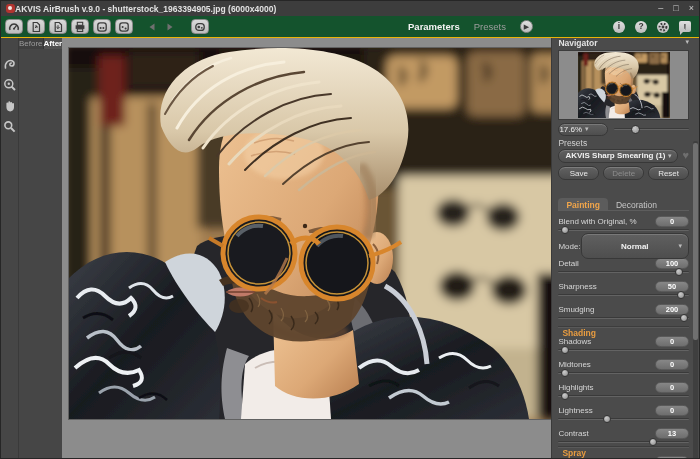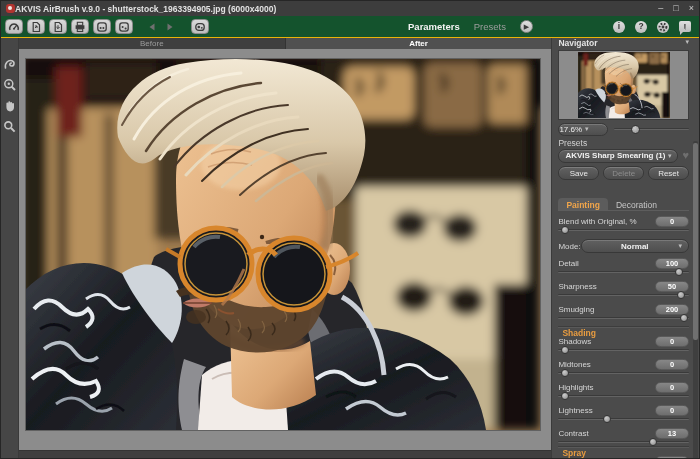--- a/index.html
+++ b/index.html
@@ -30,21 +30,21 @@
     font-size:8.5px;font-weight:bold;display:flex;align-items:center;justify-content:center;line-height:1}
   .bubble{width:12px;height:11px;border-radius:2px;background:linear-gradient(#e0e0e0,#bcbcbc);color:#333;
     font-size:8.5px;font-weight:bold;display:flex;align-items:center;justify-content:center;position:relative}
   .bubble:after{content:"";position:absolute;left:1px;bottom:-3px;border:3px solid transparent;border-top-color:#c4c4c4;border-left-color:#c4c4c4}
 
   
   .bodyrow{display:flex;height:422px}
   .sidebar{width:18px;background:#464646;border-right:1px solid #3a3a3a;display:flex;flex-direction:column;align-items:center;padding-top:18px;gap:7px}
   .stool{width:14px;height:14px;display:flex;align-items:center;justify-content:center}
 
-  .canvascol{width:534px;display:flex;flex-direction:column}
+  .canvascol{width:534px;display:flex;flex-direction:row}
   .viewtabs{height:11px;display:flex}
   .vtab{flex:1;display:flex;align-items:center;justify-content:center;font-size:8px}
   .vtab.before{background:#3f3f3f;color:#9c9c9c;border-right:1px solid #333}
   .vtab.after{background:#505050;color:#ffffff;font-weight:bold}
   .canvas{flex:1;background:#8c8c8c;position:relative}
   .art{position:absolute;left:7px;top:10px;width:514px;height:371px;display:block;box-shadow:0 0 0 1px rgba(0,0,0,.3)}
   .bottomstrip{height:10px;background:#3f3f3f;border-top:1px solid #343434}
 
   
   .panel{width:148px;background:#4b4b4b;border-left:1px solid #3a3a3a;position:relative;padding:0 10px 0 6px;overflow:hidden}
@@ -83,21 +83,21 @@
 
   .prow{display:flex;align-items:center;justify-content:space-between;height:10px;margin-top:5px}
   .plab{font-size:8px;color:#d6d6d6;white-space:nowrap}
   .pval{width:34px;height:11px;border-radius:6px;background:linear-gradient(#878787,#6e6e6e);border:1px solid #5a5a5a;
     color:#fff;font-size:7.5px;font-weight:bold;display:flex;align-items:center;justify-content:center}
   .slider{position:relative;height:8px}
   .slider .track{top:3px}
   .slider .handle{top:0}
 
   .moderow{display:flex;align-items:center;gap:0;height:14px;margin-top:5px}
-  .modedd{flex:1;height:14px;display:flex;align-items:center;justify-content:center;color:#f1f1f1;font-size:8px;font-weight:bold;position:relative}
+  .modedd{flex:1;height:26px;display:flex;align-items:center;justify-content:center;color:#f1f1f1;font-size:8px;font-weight:bold;position:relative}
   .modedd .caret{position:absolute;right:6px}
 
   .ghead{margin-top:4px;border-top:1px solid #3d3d3d;box-shadow:inset 0 1px 0 rgba(255,255,255,.08);
     padding:1px 0 0 4px;height:10px;font-size:8.5px;font-weight:bold;color:#e89c40}
   .mt0{margin-top:0}
 </style>
 </head>
 <body>
 
 <div class="window">

